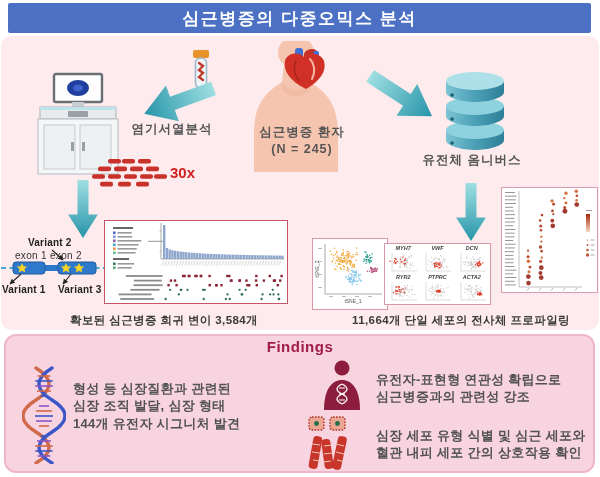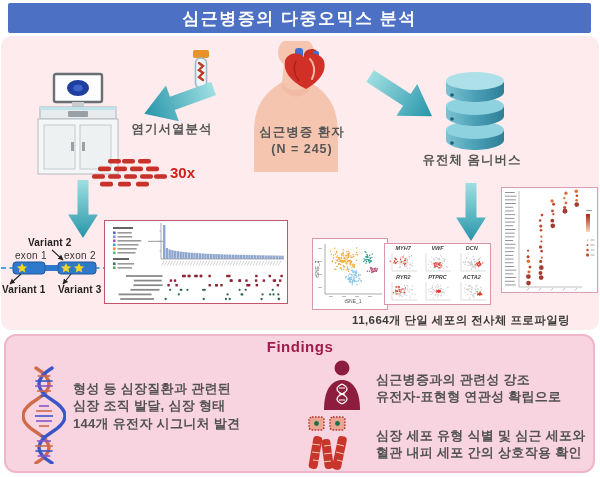--- a/index.html
+++ b/index.html
@@ -168,21 +168,21 @@
     <rect x="58" y="34" width="38" height="12" rx="3" fill="#2e79cc" stroke="#1e5a9e"></rect>
     <path d="M22,35 l1.6,3.2 3.5,.4 -2.6,2.4 .7,3.5 -3.2,-1.8 -3.2,1.8 .7,-3.5 -2.6,-2.4 3.5,-.4 Z" fill="#f2d327"></path>
     <path d="M66,35 l1.6,3.2 3.5,.4 -2.6,2.4 .7,3.5 -3.2,-1.8 -3.2,1.8 .7,-3.5 -2.6,-2.4 3.5,-.4 Z" fill="#f2d327"></path>
     <path d="M79,35 l1.6,3.2 3.5,.4 -2.6,2.4 .7,3.5 -3.2,-1.8 -3.2,1.8 .7,-3.5 -2.6,-2.4 3.5,-.4 Z" fill="#f2d327"></path>
     <line x1="52" y1="22" x2="63" y2="32" stroke="#222" stroke-width="1.1" marker-end="url(#arrowhead)"></line>
     <line x1="21" y1="46" x2="10" y2="56" stroke="#222" stroke-width="1.1" marker-end="url(#arrowhead)"></line>
     <line x1="71" y1="46" x2="63" y2="56" stroke="#222" stroke-width="1.1" marker-end="url(#arrowhead)"></line>
   </svg>
   <span class="abs gd-var" style="left:28px;top:237px">Variant 2</span>
   <span class="abs gd-exon" style="left:15px;top:250px">exon 1</span>
-  <span class="abs gd-exon" style="left:64px;top:250px">exon 2</span>
+  <span class="abs gd-exon" style="left:50px;top:250px">exon 2</span>
   <span class="abs gd-var" style="left:2px;top:284px">Variant 1</span>
   <span class="abs gd-var" style="left:58px;top:284px">Variant 3</span>
 
   <div class="abs chartbox" id="variant-box">
     <svg id="variant-svg" width="181" height="81" viewBox="0 0 181 81">
         <rect x="8" y="6" width="20" height="2" fill="#666"></rect>
         <rect x="8" y="10.5" width="2.6" height="2.6" fill="#4a63cf"></rect>
         <rect x="12.5" y="11" width="14.117047531530261" height="1.6" fill="#9a9a9a"></rect>
         <rect x="8" y="14.5" width="2.6" height="2.6" fill="#7c94dd"></rect>
         <rect x="12.5" y="15" width="14.61958257574588" height="1.6" fill="#9a9a9a"></rect>
@@ -1184,20 +1184,21 @@
         <rect x="88.5" y="51.6" width="4" height="0.8" fill="#999"></rect>
         <circle cx="85.5" cy="57" r="0.95" fill="#c0553a"></circle>
         <rect x="88.5" y="56.6" width="4" height="0.8" fill="#999"></rect>
         <circle cx="85.5" cy="62" r="1.2999999999999998" fill="#c0553a"></circle>
         <rect x="88.5" y="61.6" width="4" height="0.8" fill="#999"></rect>
         <circle cx="85.5" cy="67" r="1.65" fill="#c0553a"></circle>
         <rect x="88.5" y="66.6" width="4" height="0.8" fill="#999"></rect>
       </svg>
   </div>
 
+  <div class="abs caption" style="left:33px;top:313px;width:262px">확보된 심근병증 희귀 변이 3,584개</div>
   <div class="abs caption" style="left:330px;top:313px;width:262px">11,664개 단일 세포의 전사체 프로파일링</div>
 
   <div class="abs" id="findings-title">Findings</div>
 
   <svg class="abs" style="left:22px;top:366px" width="44" height="98" viewBox="0 0 44 98" id="dna-svg">
     <path d="M14,2 Q40,18 14,34 Q-12,50 14,66 Q40,82 14,97" fill="none" stroke="#cf6a4a" stroke-width="3.4" stroke-linecap="round"></path>
     <path d="M30,2 Q4,18 30,34 Q56,50 30,66 Q4,82 30,97" fill="none" stroke="#3b56c6" stroke-width="3.4" stroke-linecap="round"></path>
     <g id="dna-rungs">
         <line x1="15.636038969321072" y1="10" x2="28.36396103067893" y2="10" stroke="#cf6a4a" stroke-width="1.6"></line>
         <line x1="13.38753697841012" y1="15" x2="30.612463021589882" y2="15" stroke="#3b56c6" stroke-width="1.6"></line>
@@ -1225,22 +1226,22 @@
   <svg class="abs" style="left:322px;top:360px" width="40" height="50" viewBox="0 0 40 50">
     <circle cx="20" cy="8" r="7.5" fill="#8c1d3e"></circle>
     <path d="M2,50 C2,29 10,20 20,20 C30,20 38,29 38,50 Z" fill="#8c1d3e"></path>
     <path d="M15,26 Q25,31 15,36 Q5,41 15,46" transform="translate(5,-2)" fill="none" stroke="#fff" stroke-width="1.3"></path>
     <path d="M25,26 Q15,31 25,36 Q35,41 25,46" transform="translate(-5,-2)" fill="none" stroke="#fff" stroke-width="1.3"></path>
     <line x1="17" y1="28" x2="23" y2="28" stroke="#fff" stroke-width="1"></line>
     <line x1="17" y1="34" x2="23" y2="34" stroke="#fff" stroke-width="1"></line>
     <line x1="17" y1="40" x2="23" y2="40" stroke="#fff" stroke-width="1"></line>
   </svg>
   <div class="abs ftext" style="left:376px;top:372px">
+    <div>유전자-표현형 연관성 확립으로</div>
     <div>심근병증과의 관련성 강조</div>
-    <div>유전자-표현형 연관성 확립으로</div>
   </div>
 
   <svg class="abs" style="left:306px;top:416px" width="44" height="56" viewBox="0 0 44 56">
     <rect x="3" y="1" width="15" height="13" rx="3" fill="#eaa593" stroke="#b03428" stroke-width="1.4" stroke-dasharray="1.6,1.4"></rect>
     <circle cx="10.5" cy="7.5" r="2.4" fill="#1e6e46"></circle>
     <rect x="24" y="1" width="15" height="13" rx="3" fill="#eaa593" stroke="#b03428" stroke-width="1.4" stroke-dasharray="1.6,1.4"></rect>
     <circle cx="31.5" cy="7.5" r="2.4" fill="#1e6e46"></circle>
     <g>
       <rect x="5" y="20" width="9" height="33" rx="3.5" fill="#c8352b" transform="rotate(10 9.5 36)"></rect>
       <rect x="17" y="23" width="9" height="30" rx="3.5" fill="#c8352b" transform="rotate(-8 21.5 38)"></rect>

